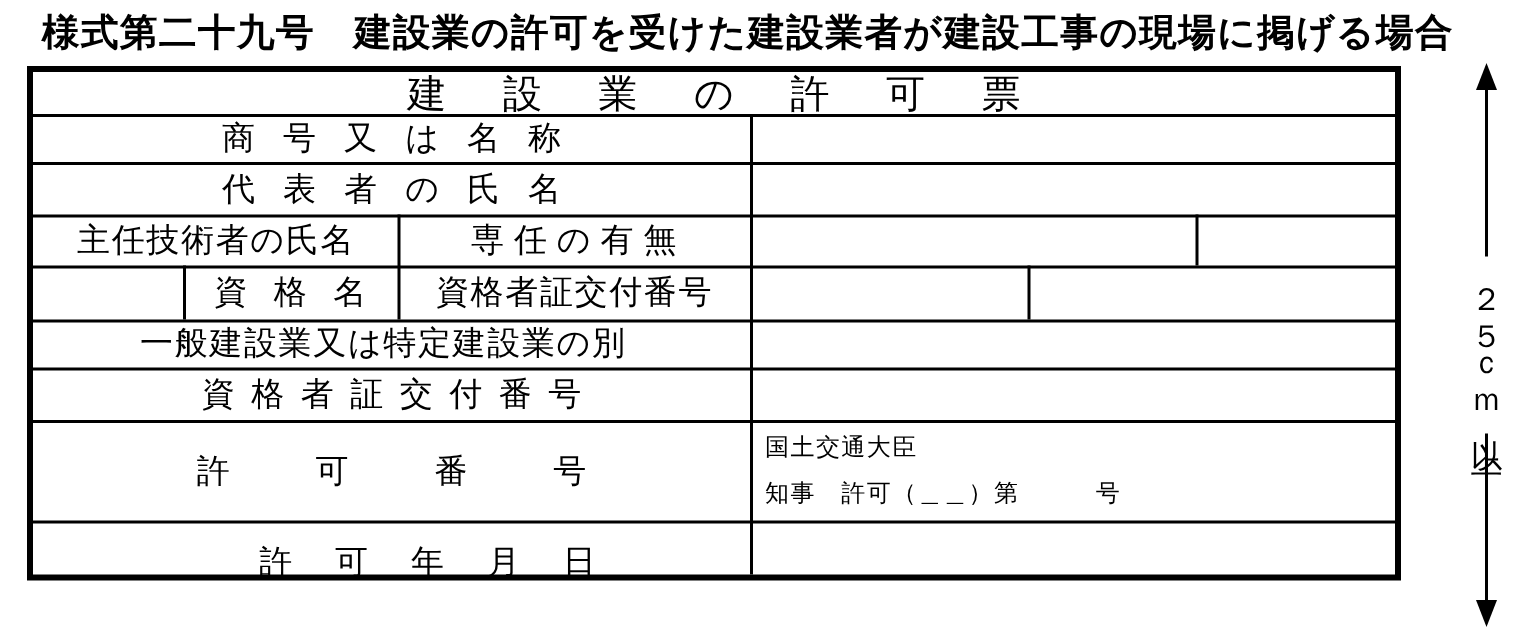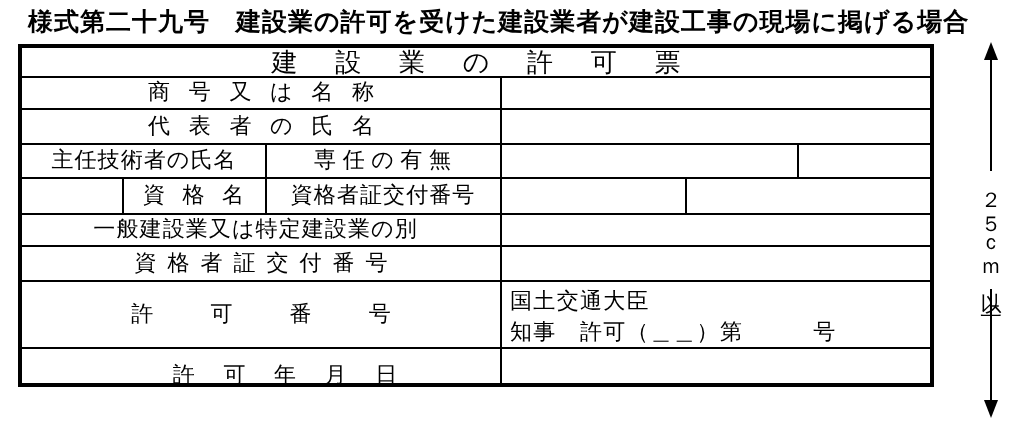--- a/index.html
+++ b/index.html
@@ -25,22 +25,22 @@
   }
   .sp-header { letter-spacing:1.45em; padding-left:1.45em; font-size:26px; }
   .sp-wide   { letter-spacing:0.85em; padding-left:0.85em; }
   .sp-permit { letter-spacing:2.6em;  padding-left:2.6em; }
   .sp-date   { letter-spacing:1.3em;  padding-left:1.3em; }
   .sp-med    { letter-spacing:0.5em;  padding-left:0.5em; }
   .sp-qual   { letter-spacing:0.8em;  padding-left:0.8em; }
   .sp-sm     { letter-spacing:0.3em;  padding-left:0.3em; }
   .sp-xs     { letter-spacing:0.05em; padding-left:0.05em; }
   .value-cell {
-    position:absolute; display:flex; flex-direction:column; justify-content:flex-end;
-    font-size:22px; line-height:31px; padding-left:10px; white-space:pre; letter-spacing:0.06em;
+    position:absolute; display:flex; flex-direction:column; justify-content:center;
+    font-size:16px; line-height:31px; padding-left:10px; white-space:pre; letter-spacing:0.06em;
   }
   
   .width-arrow {
     position:absolute; left:28px; top:388px; width:900px; height:32px;
     display:flex; align-items:center;
   }
   .arrow-line-h { height:2px; background:#000; flex:1; }
   .head-left  { width:0; height:0; border-top:7px solid transparent; border-bottom:7px solid transparent; border-right:18px solid #000; }
   .head-right { width:0; height:0; border-top:7px solid transparent; border-bottom:7px solid transparent; border-left:18px solid #000; }
   .width-note { font-size:22px; padding:0 14px; letter-spacing:0.15em; white-space:nowrap; }

